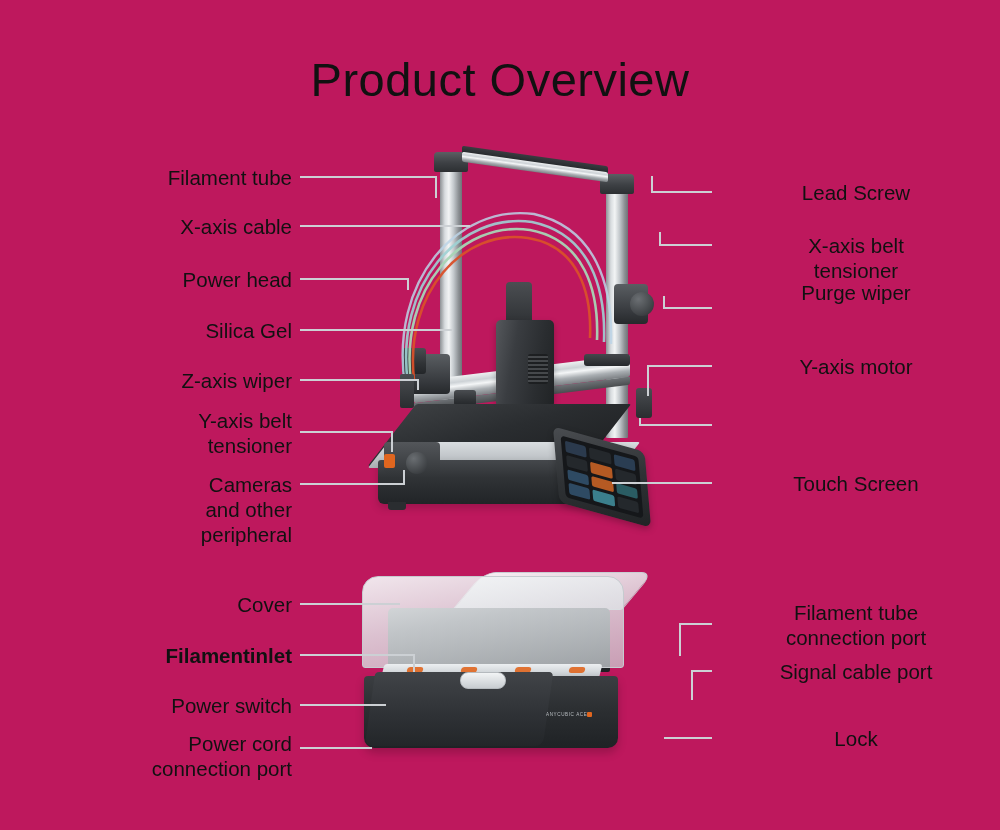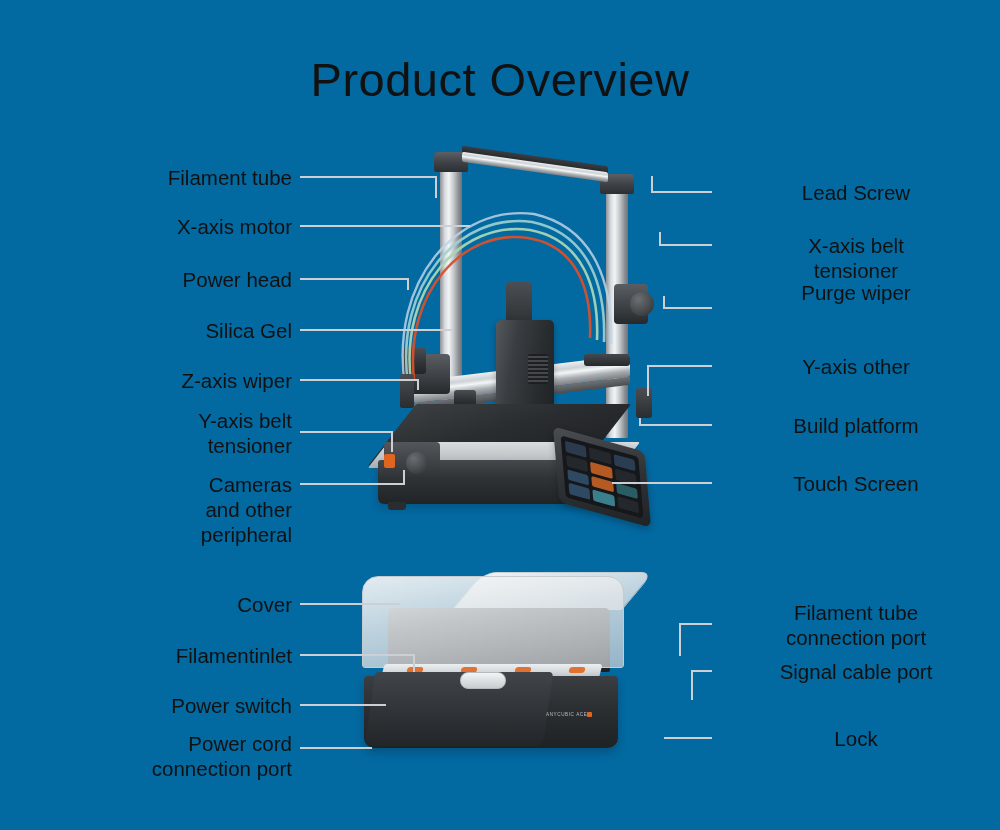--- a/index.html
+++ b/index.html
@@ -1,19 +1,19 @@
 <!DOCTYPE html>
 <html><head>
 <meta charset="utf-8">
 <style>
   * { margin:0; padding:0; box-sizing:border-box; }
   html,body { width:1000px; height:830px; background:#ffffff; }
   body { font-family:"Liberation Sans", sans-serif; color:#111111; position:relative; overflow:hidden; }
 
-  #page { position:relative; width:1000px; height:830px; background:#0369a1; }
+  #page { position:relative; width:1000px; height:830px; background:#be185d; }
 
   
   .title {
     position:absolute; top:52px; left:0; width:1000px;
     text-align:center; font-size:47px; font-weight:400;
     letter-spacing:0.5px; color:#111;
   }
 
   
   .label {
@@ -298,40 +298,39 @@
       <path d="M300 705 L386 705"></path>
       <path d="M300 748 L372 748"></path>
 
       <path d="M712 624 L680 624 L680 656"></path>
       <path d="M712 671 L692 671 L692 700"></path>
       <path d="M712 738 L664 738"></path>
     </g>
   </svg>
 
   <div class="label left" style="left:20px; top:165px; width:272px;">Filament tube</div>
-  <div class="label left" style="left:20px; top:214px; width:272px;">X-axis motor</div>
+  <div class="label left" style="left:20px; top:214px; width:272px;">X-axis cable</div>
   <div class="label left" style="left:20px; top:267px; width:272px;">Power head</div>
   <div class="label left" style="left:20px; top:318px; width:272px;">Silica Gel</div>
   <div class="label left" style="left:20px; top:368px; width:272px;">Z-axis wiper</div>
   <div class="label left" style="left:20px; top:408px; width:272px;">Y-axis belt
 tensioner</div>
   <div class="label left" style="left:20px; top:472px; width:272px;">Cameras
 and other
 peripheral</div>
 
   <div class="label right" style="left:722px; top:180px; width:268px;">Lead Screw</div>
   <div class="label right" style="left:722px; top:233px; width:268px;">X-axis belt
 tensioner</div>
   <div class="label right" style="left:722px; top:280px; width:268px;">Purge wiper</div>
-  <div class="label right" style="left:722px; top:354px; width:268px;">Y-axis other</div>
-  <div class="label right" style="left:722px; top:413px; width:268px;">Build platform</div>
+  <div class="label right" style="left:722px; top:354px; width:268px;">Y-axis motor</div>
   <div class="label right" style="left:722px; top:471px; width:268px;">Touch Screen</div>
 
   <div class="label left" style="left:20px; top:592px; width:272px;">Cover</div>
-  <div class="label left" style="left:20px; top:643px; width:272px;">Filamentinlet</div>
+  <div class="label left" style="left:20px; top:643px; width:272px;font-weight:bold;">Filamentinlet</div>
   <div class="label left" style="left:20px; top:693px; width:272px;">Power switch</div>
   <div class="label left" style="left:20px; top:731px; width:272px;">Power cord
 connection port</div>
 
   <div class="label right" style="left:722px; top:600px; width:268px;">Filament tube
 connection port</div>
   <div class="label right" style="left:722px; top:659px; width:268px;">Signal cable port</div>
   <div class="label right" style="left:722px; top:726px; width:268px;">Lock</div>
 
 </div>

